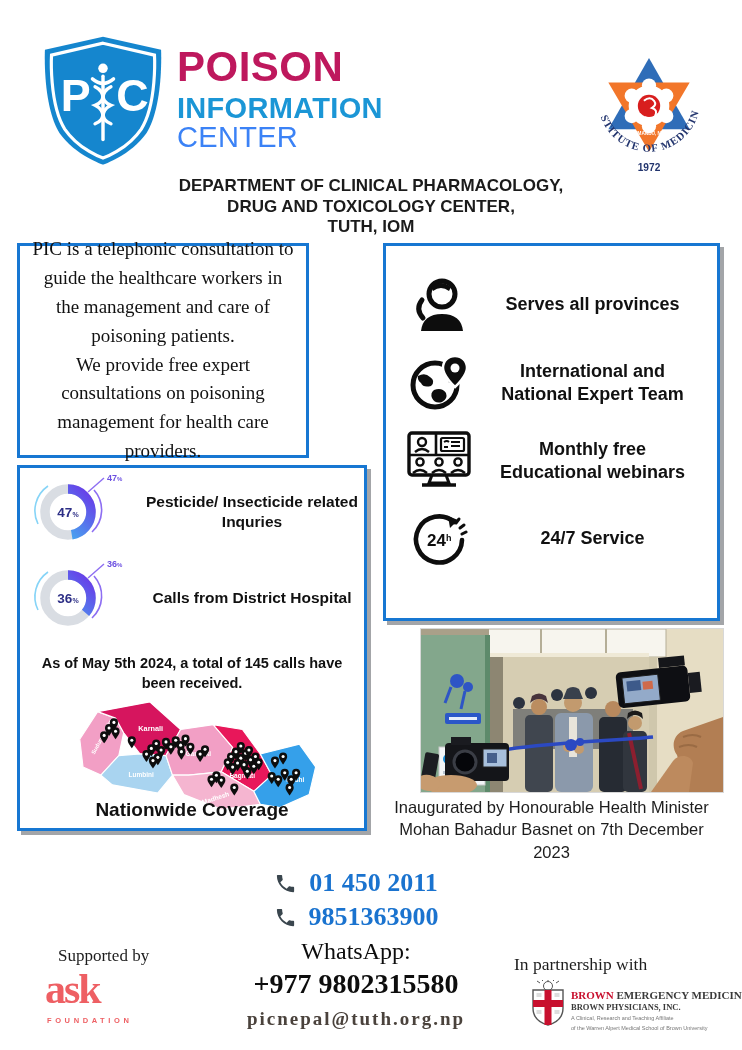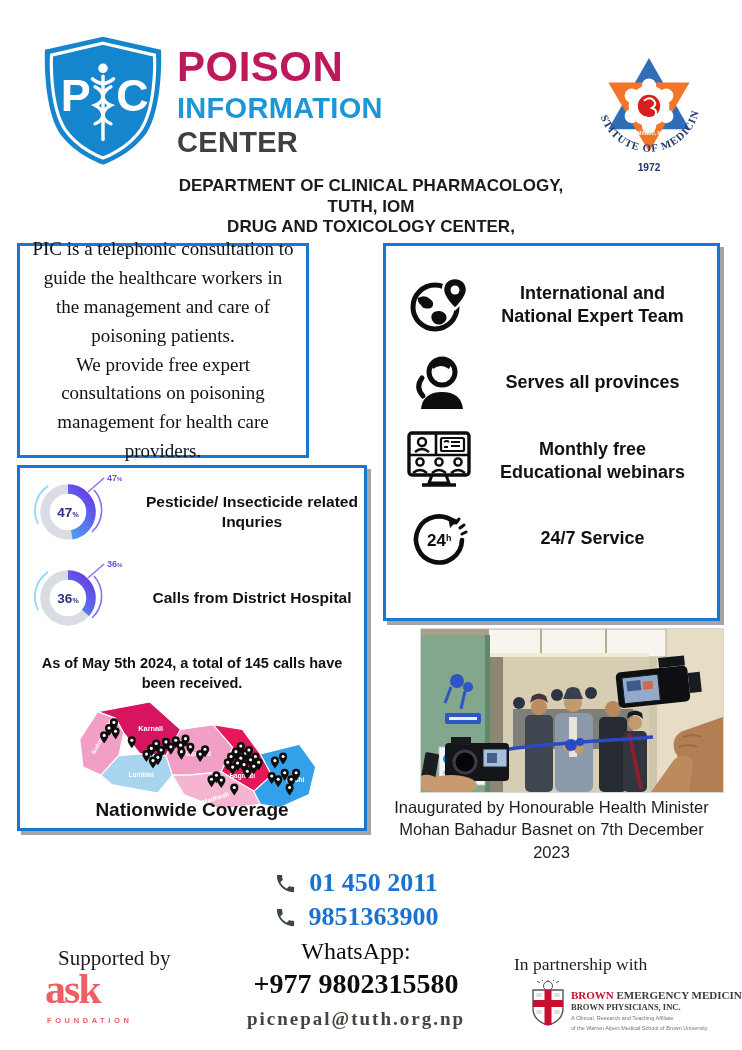--- a/index.html
+++ b/index.html
@@ -5,21 +5,21 @@
   html,body{margin:0;padding:0;background:#fff;}
   body{width:742px;height:1050px;position:relative;overflow:hidden;
        font-family:"Liberation Sans",sans-serif;color:#141414;}
   .abs{position:absolute;}
 
   
   .logo-shield{left:36px;top:34px;width:134px;height:132px;}
   .wordmark{left:177px;top:46px;line-height:1;}
   .wm-poison{font-size:42px;font-weight:800;color:#be185d;letter-spacing:.5px;}
   .wm-info{font-size:29px;font-weight:800;color:#1b96d6;margin-top:6px;letter-spacing:.3px;}
-  .wm-center{font-size:29px;font-weight:700;color:#404040;margin-top:5px;letter-spacing:.3px;}
+  .wm-center{font-size:29px;font-weight:400;color:#3b82f6;letter-spacing:.3px;}
   .iom-seal{left:586px;top:52px;width:126px;height:122px;}
   .dept{left:0;top:176px;width:742px;text-align:center;
         font-size:17px;font-weight:700;line-height:1.22;color:#1b1b1b;}
 
   
   .bluebox{border:3px solid #1777d2;background:#fff;box-sizing:border-box;}
   .about-box{left:17px;top:243px;width:292px;height:215px;
              display:flex;align-items:center;justify-content:center;}
   .about-text{font-family:"Liberation Serif",serif;font-size:19px;line-height:1.52;
               text-align:center;padding:0 10px;color:#111;}
@@ -48,21 +48,21 @@
   
   .contact{left:0;top:866px;width:712px;display:flex;flex-direction:column;align-items:center;
            font-family:"Liberation Serif",serif;}
   .phone-line{display:flex;align-items:center;gap:12px;height:34px;}
   .phone-num{font-size:26px;font-weight:700;color:#1a73cf;}
   .wa-label{font-size:24px;font-weight:400;color:#0d0d0d;margin-top:4px;}
   .wa-number{font-size:28px;font-weight:700;color:#0d0d0d;margin-top:3px;}
   .email{font-size:19px;font-weight:700;color:#4a423c;letter-spacing:2px;margin-top:8px;}
 
   
-  .supported{left:58px;top:946px;font-family:"Liberation Serif",serif;font-size:21px;color:#1d1d1d;}
+  .supported{left:58px;top:946px;font-family:"Liberation Serif",serif;font-size:17px;color:#1d1d1d;}
   .ask-logo{left:45px;top:968px;color:#ee5f63;line-height:1;}
   .ask-name{font-family:"Liberation Serif",serif;font-weight:700;font-size:42px;letter-spacing:-2px;}
   .ask-sub{font-size:7.5px;font-weight:700;letter-spacing:3.6px;margin-top:7px;padding-left:2px;}
   .partnership{left:514px;top:954px;font-family:"Liberation Serif",serif;font-size:17.5px;color:#1d1d1d;}
   .brown{left:531px;top:980px;display:flex;gap:6px;align-items:flex-start;}
   .brown-text{line-height:1.15;padding-top:9px;}
   .brown-l1{font-family:"Liberation Serif",serif;font-size:11px;font-weight:700;color:#3a3a3a;white-space:nowrap;}
   .brown-l1 .red{color:#c8102e;}
   .brown-l2{font-family:"Liberation Serif",serif;font-size:8.5px;font-weight:700;color:#3a3a3a;margin-top:1px;}
   .brown-l3{font-size:5.5px;color:#777;margin-top:3px;white-space:nowrap;}
@@ -113,57 +113,57 @@
     <text font-size="4.6" font-weight="700" fill="#ffffff" text-anchor="middle" x="60" y="82">KATHMANDU, NEPAL</text>
     <text font-size="10.5" font-weight="700" fill="#23356e" letter-spacing="1" font-family="Liberation Serif,serif">
       <textPath href="#iomArc" startOffset="50%" text-anchor="middle">INSTITUTE OF MEDICINE</textPath>
     </text>
     <text x="60" y="117" font-size="10" font-weight="700" fill="#23356e" text-anchor="middle">1972</text>
   </svg>
 </div>
 
 <div class="abs dept">
   <div>DEPARTMENT OF CLINICAL PHARMACOLOGY,</div>
+  <div>DRUG AND TOXICOLOGY CENTER,</div>
   <div>TUTH, IOM</div>
-  <div>DRUG AND TOXICOLOGY CENTER,</div>
 </div>
 
 <div class="abs bluebox about-box">
   <div class="about-text">
     <span>PIC is a telephonic consultation to guide the healthcare workers in the management and care of poisoning patients.</span><br>
     <span>We provide free expert consultations on poisoning management for health care providers.</span>
   </div>
 </div>
 
 <div class="abs bluebox features-box">
+
+  <div class="feature-row">
+    <div class="ficon">
+      <svg width="60" height="60" viewBox="0 0 60 60">
+        <circle cx="33" cy="19" r="13" fill="none" stroke="#0d0d0d" stroke-width="5"></circle>
+        <path d="M22 12 q10 -8 20 0 l-2 4 q-8 -6 -16 0z" fill="#0d0d0d"></path>
+        <path d="M12 56 q2 -17 21 -17 q19 0 21 17z" fill="#0d0d0d"></path>
+        <path d="M13 25 q-7 9 1 18" fill="none" stroke="#0d0d0d" stroke-width="5" stroke-linecap="round"></path>
+      </svg>
+    </div>
+    <div class="feature-label"><span class="inner">Serves all provinces</span></div>
+  </div>
 
   <div class="feature-row">
     <div class="ficon">
       <svg width="62" height="62" viewBox="0 0 62 62">
         <circle cx="27" cy="33" r="22" fill="none" stroke="#0d0d0d" stroke-width="5"></circle>
         <path d="M10 24 q7 -4 12 1 q6 4 1 9 q-8 2 -10 -3 q-4 -3 -3 -7z" fill="#0d0d0d"></path>
         <path d="M26 38 q8 -3 12 3 q2 6 -4 9 q-7 2 -10 -4 q-2 -5 2 -8z" fill="#0d0d0d"></path>
         <path d="M40 26 q5 -2 7 2 l-6 3z" fill="#0d0d0d"></path>
         <path d="M47 4 c-7 0 -12 5 -12 12 c0 8 12 19 12 19 s12 -11 12 -19 c0 -7 -5 -12 -12 -12z" fill="#0d0d0d" stroke="#fff" stroke-width="2.5"></path>
         <circle cx="47" cy="16" r="4.5" fill="#fff"></circle>
       </svg>
     </div>
     <div class="feature-label"><span class="inner">International and National Expert Team</span></div>
-  </div>
-
-  <div class="feature-row">
-    <div class="ficon">
-      <svg width="60" height="60" viewBox="0 0 60 60">
-        <circle cx="33" cy="19" r="13" fill="none" stroke="#0d0d0d" stroke-width="5"></circle>
-        <path d="M22 12 q10 -8 20 0 l-2 4 q-8 -6 -16 0z" fill="#0d0d0d"></path>
-        <path d="M12 56 q2 -17 21 -17 q19 0 21 17z" fill="#0d0d0d"></path>
-        <path d="M13 25 q-7 9 1 18" fill="none" stroke="#0d0d0d" stroke-width="5" stroke-linecap="round"></path>
-      </svg>
-    </div>
-    <div class="feature-label"><span class="inner">Serves all provinces</span></div>
   </div>
 
   <div class="feature-row">
     <div class="ficon">
       <svg width="66" height="62" viewBox="0 0 66 62">
         <rect x="3" y="3" width="60" height="42" rx="3" fill="none" stroke="#0d0d0d" stroke-width="3.4"></rect>
         <line x1="3" y1="25" x2="63" y2="25" stroke="#0d0d0d" stroke-width="2.6"></line>
         <line x1="30" y1="3" x2="30" y2="25" stroke="#0d0d0d" stroke-width="2.6"></line>
         <circle cx="16" cy="12" r="4" fill="none" stroke="#0d0d0d" stroke-width="2.4"></circle>
         <path d="M9 22 q7 -6 14 0" fill="none" stroke="#0d0d0d" stroke-width="2.4"></path>

